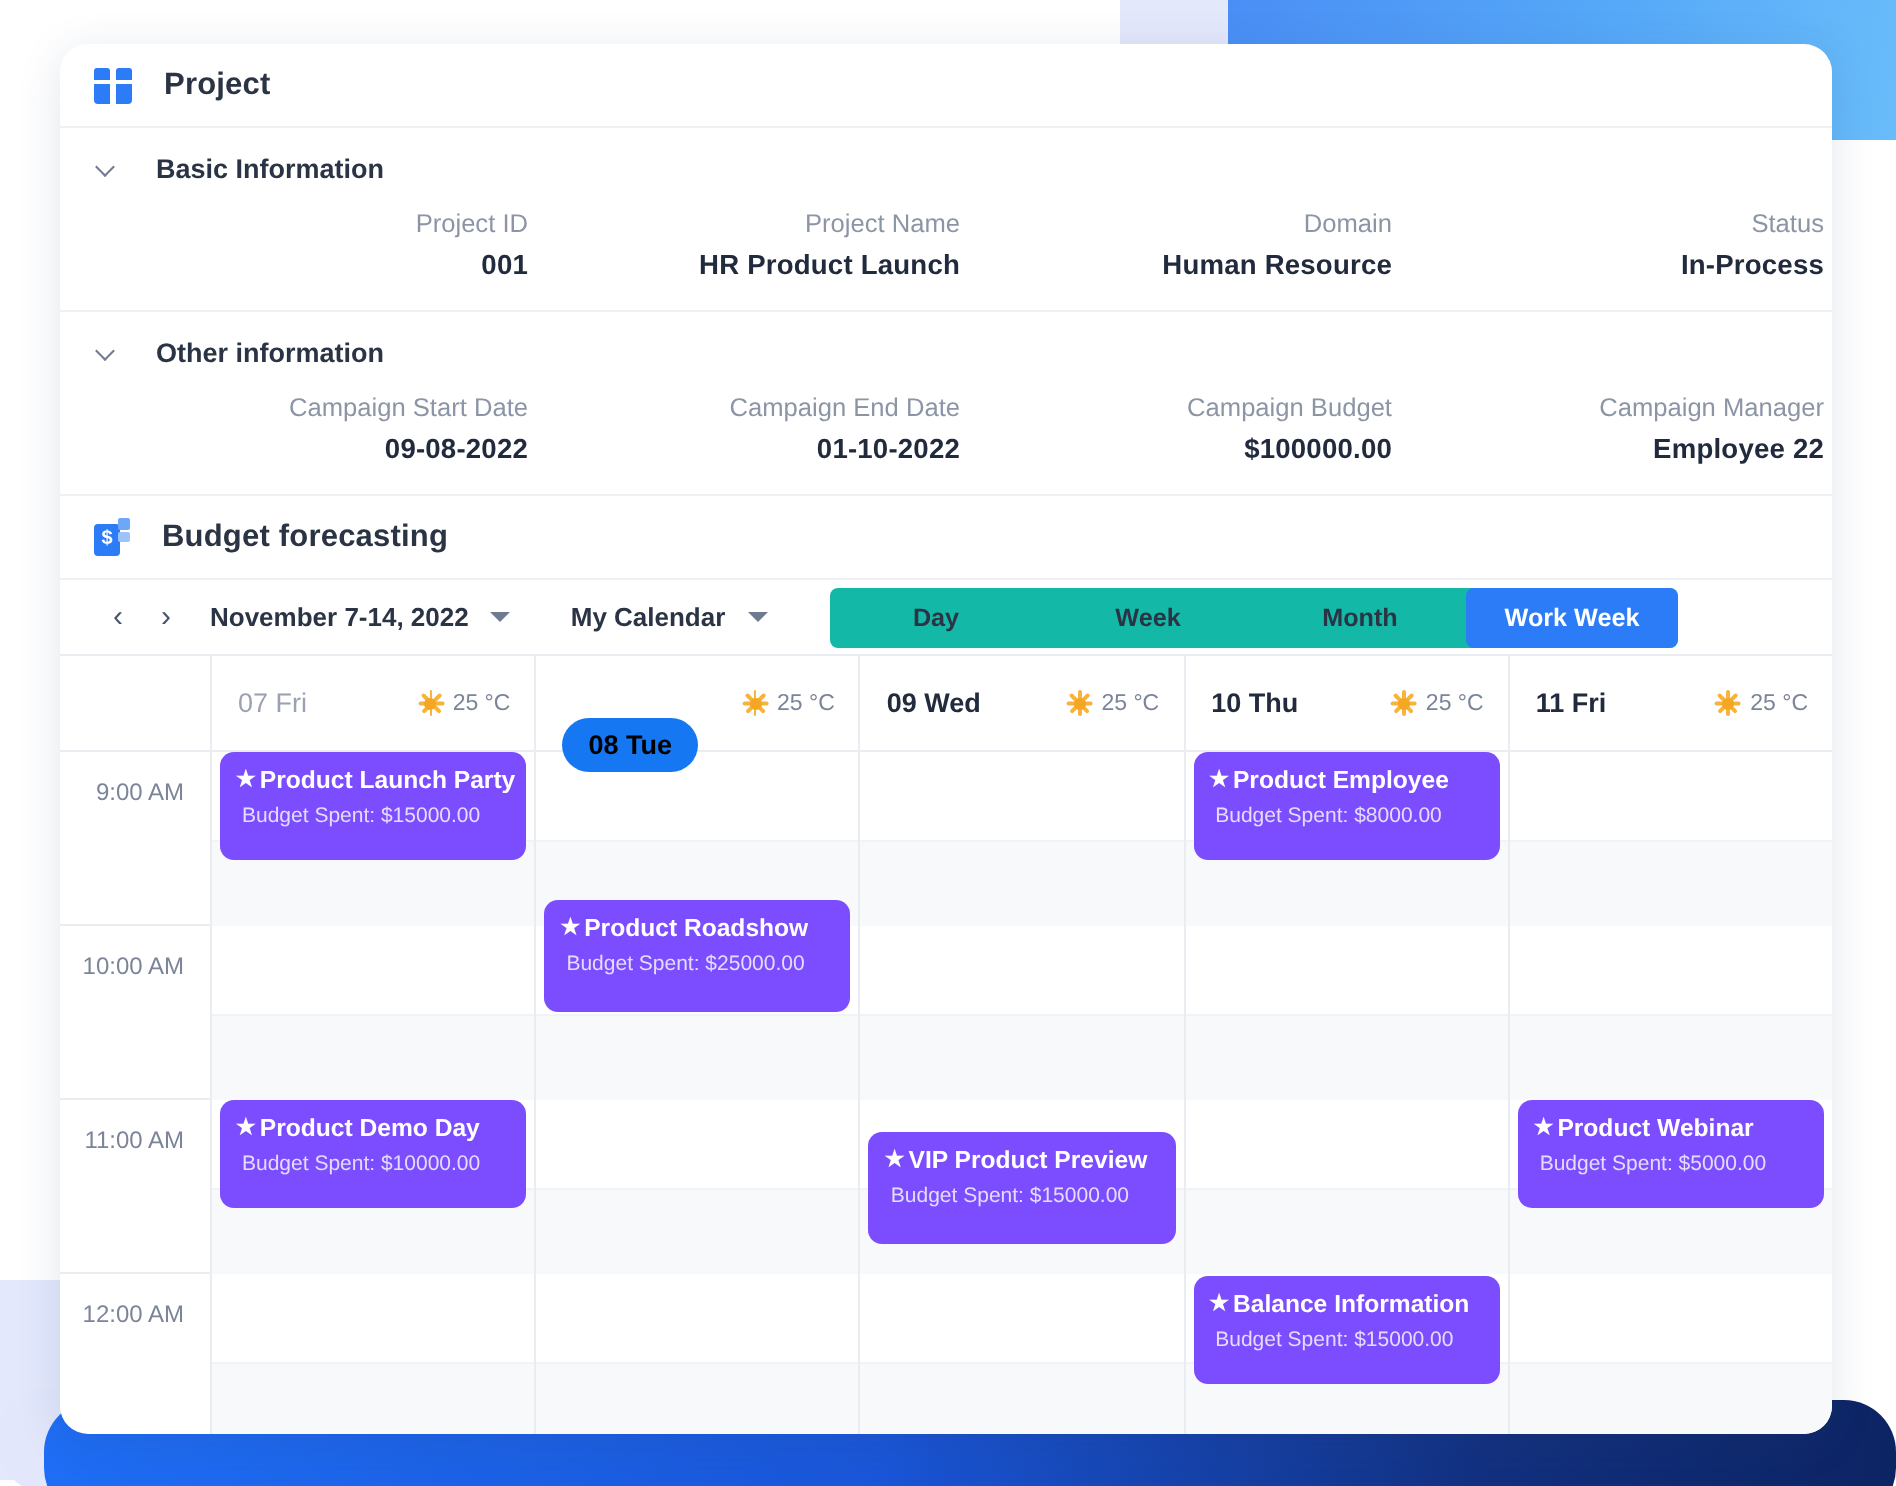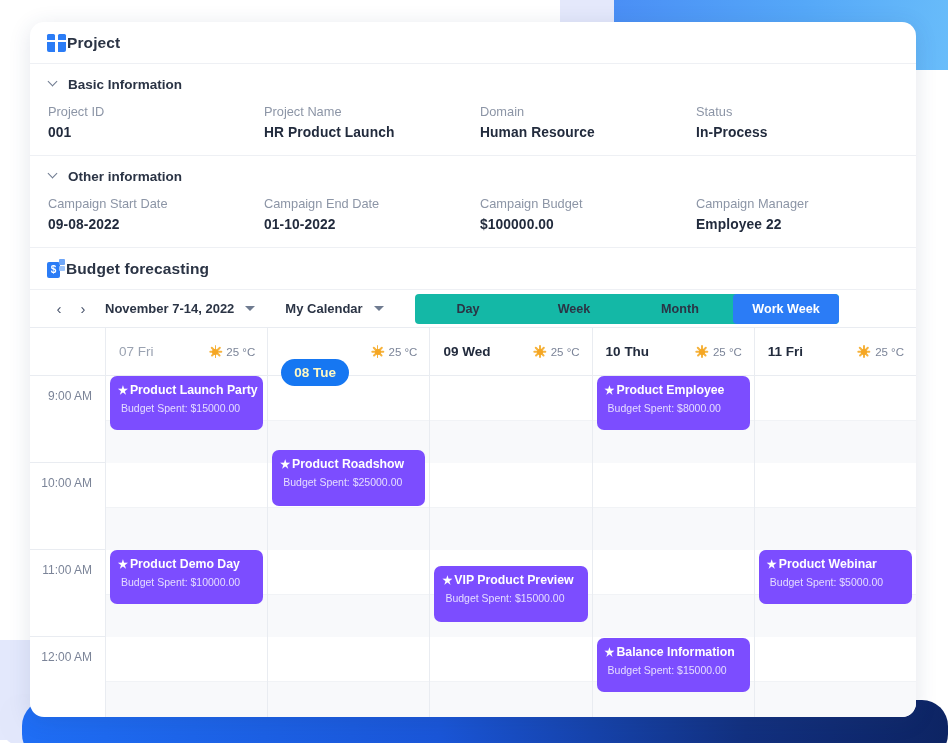--- a/index.html
+++ b/index.html
@@ -82,21 +82,21 @@
     border-radius: 14px;
     box-shadow: 0 4px 22px rgba(40, 60, 110, 0.13);
     z-index: 5;
     overflow: hidden;
   }
 
   
   .panel-header {
     display: flex;
     align-items: center;
-    gap: 1px;
+    gap: 16px;
     height: 42px;
     padding: 0 0 0 17px;
     border-bottom: 1px solid #eef0f4;
   }
   .panel-header .title {
     font-size: 15.5px;
     font-weight: bold;
     color: #2b3445;
     letter-spacing: .1px;
   }
@@ -134,42 +134,42 @@
     position: absolute; right: 0; top: 0; width: 6px; height: 5.5px;
     background: #6ea6f8; border-radius: 1px;
   }
   .icon-doc .chip-b {
     position: absolute; right: 0; top: 7px; width: 6px; height: 5px;
     background: #9cc3fa; border-radius: 1px;
   }
 
   
   .section-head {
-    display: flex; align-items: flex-start; gap: 9px;
+    display: flex; align-items: center; gap: 19px;
     padding: 13px 0 6px 18px;
   }
   .section-head .chev {
     width: 11px; height: 11px; position: relative; flex: 0 0 auto;
   }
   .section-head .chev::before {
     content: ""; position: absolute; left: 1px; top: 1px;
     width: 6px; height: 6px;
     border-right: 1.6px solid #6f7b90;
     border-bottom: 1.6px solid #6f7b90;
     transform: rotate(45deg);
   }
   .section-head .label {
     font-size: 13.5px; font-weight: bold; color: #2b3445;
   }
 
   .fields {
     display: flex;
     padding: 6px 0 15px 18px;
   }
-  .field { width: 216px; }
+  .field { width: 216px; text-align: right; }
   .field .k {
     font-size: 12.8px; color: #8c95a6; margin-bottom: 6px; font-weight: normal;
   }
   .field .v {
     font-size: 13.8px; color: #222b3d; font-weight: bold; letter-spacing: .1px;
   }
   .divider { height: 1px; background: #eef0f4; }
 
   
   .cal-toolbar {
@@ -214,21 +214,21 @@
 
   .dayhead-spacer { height: 48px; border-bottom: 1px solid #e9ecf1; }
   .dayhead {
     height: 48px; border-bottom: 1px solid #e9ecf1;
     display: flex; align-items: center; justify-content: space-between;
     padding: 0 12px 0 13px;
   }
   .dayname { font-size: 13.5px; font-weight: bold; color: #222b3d; }
   .dayname.past { color: #9aa2b1; font-weight: normal; }
   .dayname.today {
-    background: #1677f2; color: #fef9c3; border-radius: 16px;
+    background: #1677f2; color: #000000; border-radius: 16px;
     padding: 6px 13px; font-weight: bold; margin-top: 41px;
   }
   .weather { display: flex; align-items: center; gap: 5px; }
   .weather .temp { font-size: 11.5px; color: #7b8498; }
   .sun { width: 12px; height: 12px; position: relative; flex: 0 0 auto; }
   .sun .core {
     position: absolute; left: 3px; top: 3px; width: 6px; height: 6px;
     background: #f5a623; border-radius: 50%;
   }
   .sun .ray {

